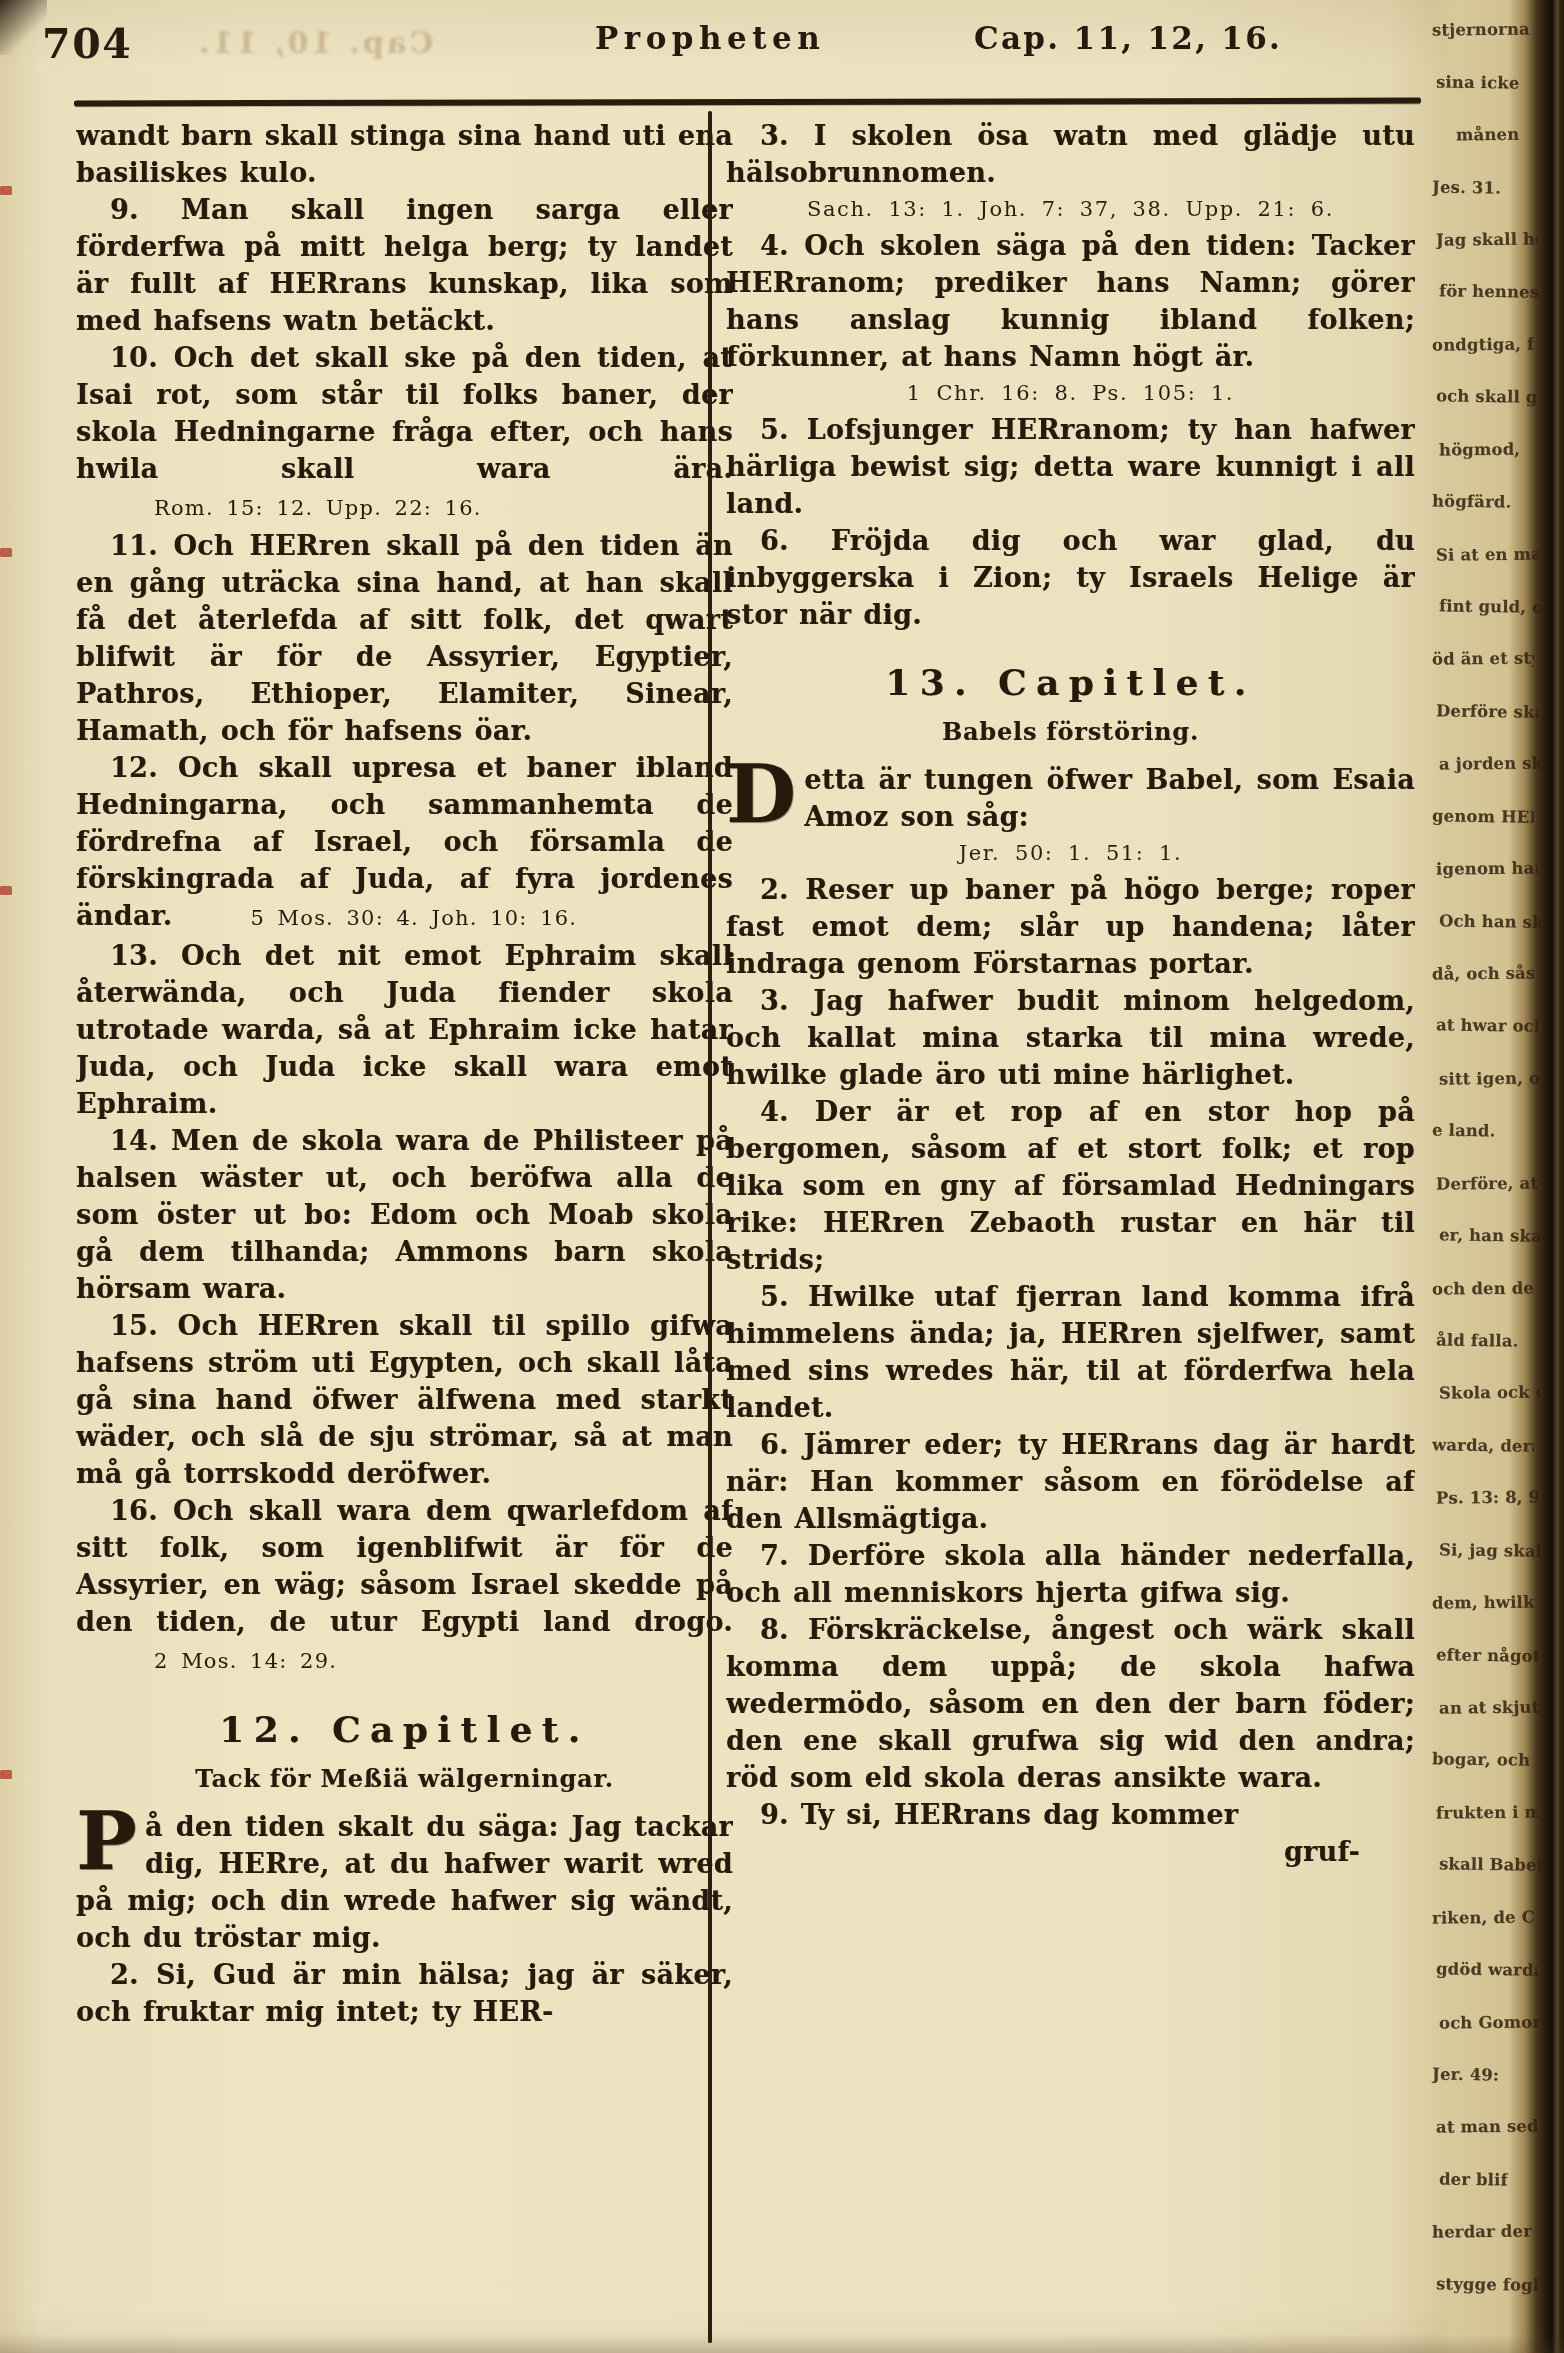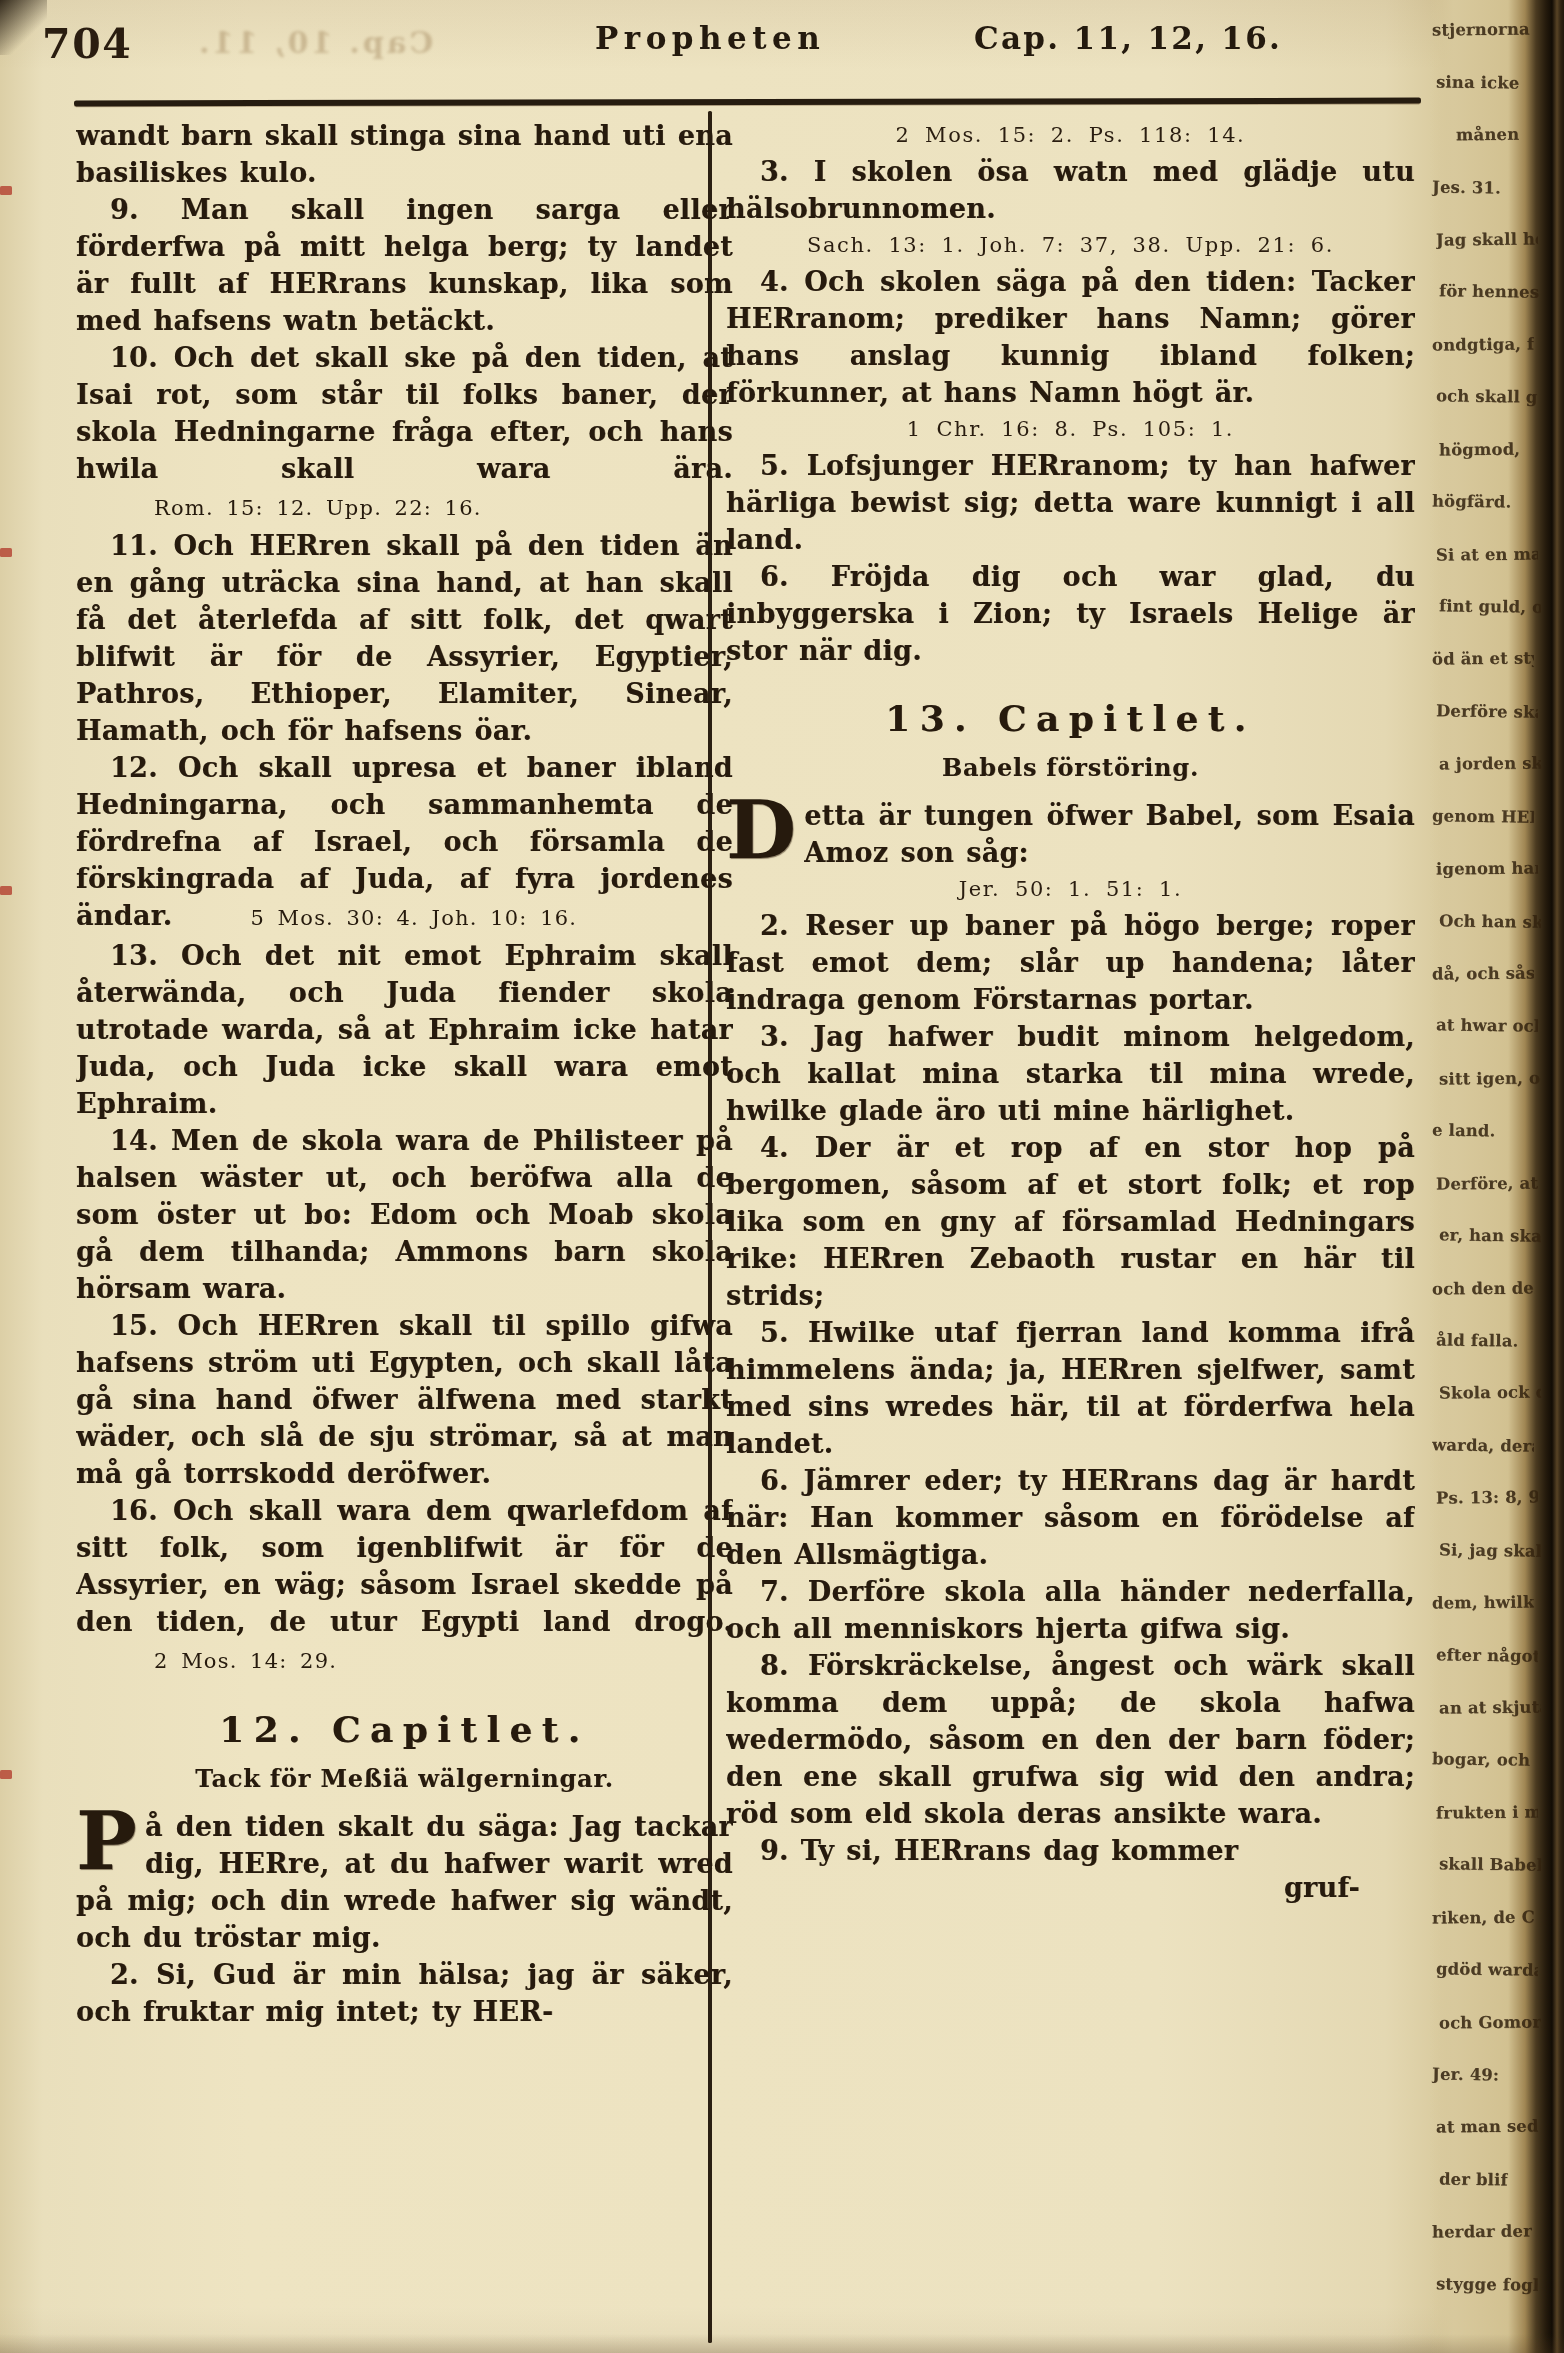--- a/index.html
+++ b/index.html
@@ -83,21 +83,20 @@
       <p class="body verse">13. Och det nit emot Ephraim skall återwända, och Juda fiender skola utrotade warda, så at Ephraim icke hatar Juda, och Juda icke skall wara emot Ephraim.</p>
       <p class="body verse">14. Men de skola wara de Philisteer på halsen wäster ut, och beröfwa alla de som öster ut bo: Edom och Moab skola gå dem tilhanda; Ammons barn skola hörsam wara.</p>
       <p class="body verse">15. Och HERren skall til spillo gifwa hafsens ström uti Egypten, och skall låta gå sina hand öfwer älfwena med starkt wäder, och slå de sju strömar, så at man må gå torrskodd deröfwer.</p>
       <p class="body verse">16. Och skall wara dem qwarlefdom af sitt folk, som igenblifwit är för de Assyrier, en wäg; såsom Israel skedde på den tiden, de utur Egypti land drogo.<span class="inline-ref">2 Mos. 14: 29.</span></p>
       <h2 class="chapter-heading">12. Capitlet.</h2>
       <h3 class="chapter-subtitle">Tack för Meßiä wälgerningar.</h3>
       <p class="body dropcap-para"><span class="dropcap">P</span>å den tiden skalt du säga: Jag tackar dig, HERre, at du hafwer warit wred på mig; och din wrede hafwer sig wändt, och du tröstar mig.</p>
       <p class="body verse">2. Si, Gud är min hälsa; jag är säker, och fruktar mig intet; ty HER-</p>
     </div>
   <div class="col col-right" id="col-right">
-      <p class="ref-line">2 Mos. 15: 2. Ps. 118: 14.</p>
       <p class="body verse">3. I skolen ösa watn med glädje utu hälsobrunnomen.</p>
       <p class="ref-line">Sach. 13: 1. Joh. 7: 37, 38. Upp. 21: 6.</p>
       <p class="body verse">4. Och skolen säga på den tiden: Tacker HERranom; prediker hans Namn; görer hans anslag kunnig ibland folken; förkunner, at hans Namn högt är.</p>
       <p class="ref-line">1 Chr. 16: 8. Ps. 105: 1.</p>
       <p class="body verse">5. Lofsjunger HERranom; ty han hafwer härliga bewist sig; detta ware kunnigt i all land.</p>
       <p class="body verse">6. Fröjda dig och war glad, du inbyggerska i Zion; ty Israels Helige är stor när dig.</p>
       <h2 class="chapter-heading">13. Capitlet.</h2>
       <h3 class="chapter-subtitle">Babels förstöring.</h3>
       <p class="body dropcap-para"><span class="dropcap">D</span>etta är tungen öfwer Babel, som Esaia Amoz son såg:</p>
       <p class="ref-line">Jer. 50: 1. 51: 1.</p>

